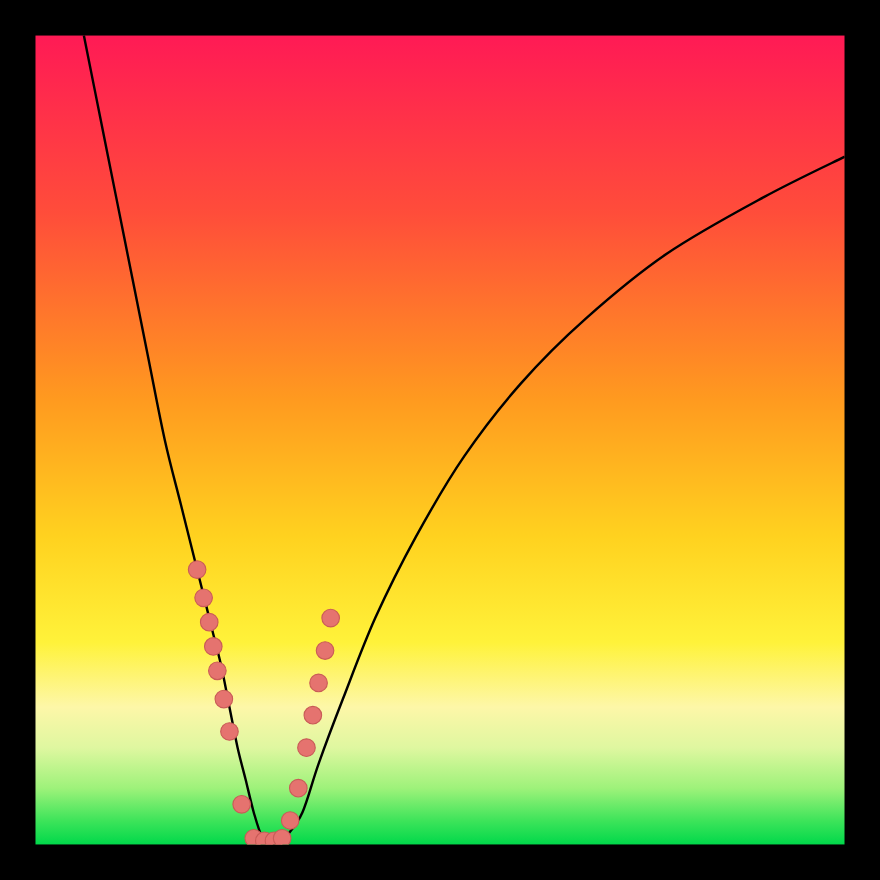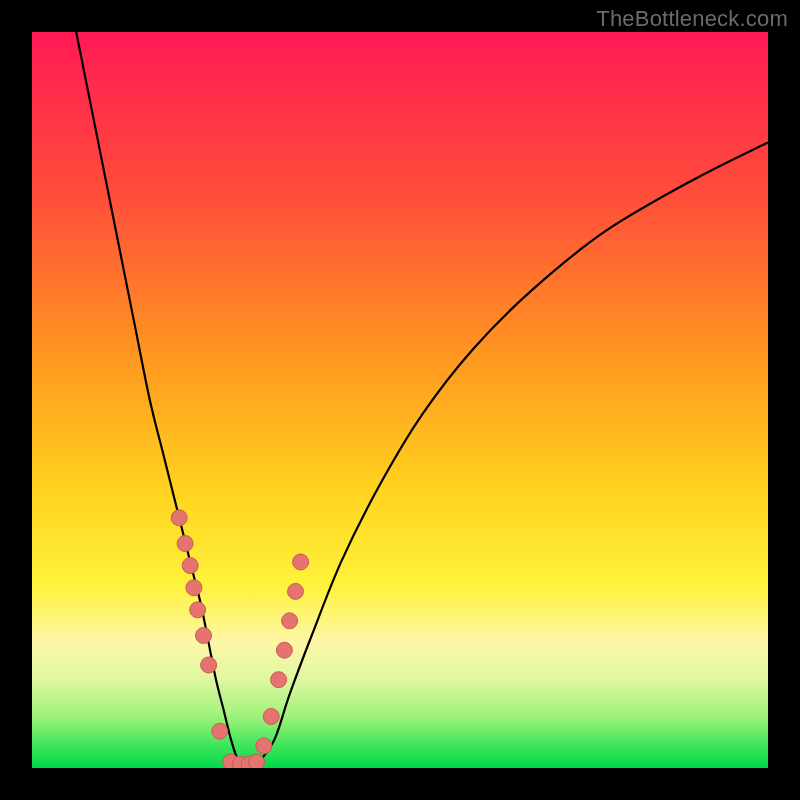--- a/index.html
+++ b/index.html
@@ -35,21 +35,20 @@
   }
   svg {
     position: absolute;
     inset: 0;
   }
 </style>
 </head>
 <body>
 
 <div class="frame">
-  <div class="watermark">TheBottleneck.com</div>
 
   <div class="plot">
 
     <svg viewBox="0 0 736 736" preserveAspectRatio="none">
       <defs>
         <linearGradient id="bg-grad" x1="0" y1="0" x2="0" y2="1">
             <stop offset="0%" stop-color="#ff1a55"></stop>
             <stop offset="22%" stop-color="#ff4d3a"></stop>
             <stop offset="45%" stop-color="#ff9a1f"></stop>
             <stop offset="62%" stop-color="#ffd21f"></stop>

